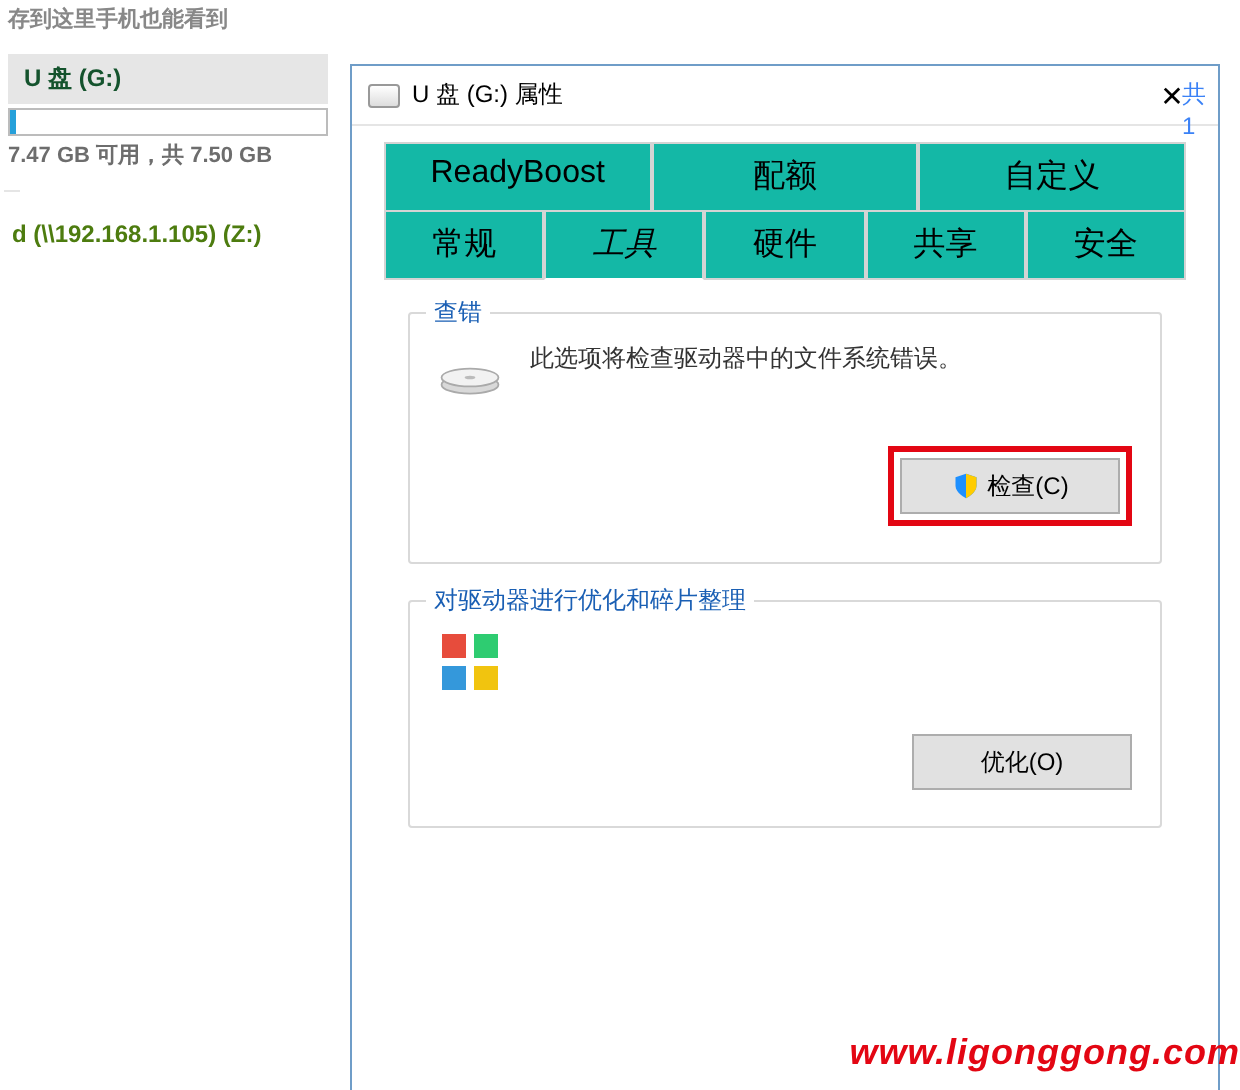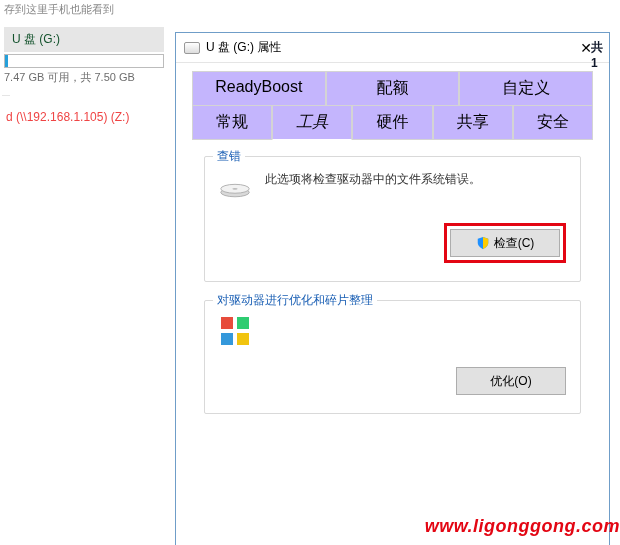--- a/index.html
+++ b/index.html
@@ -1,34 +1,34 @@
 <!DOCTYPE html>
 <html><head>
 <meta charset="utf-8">
 <style>
   * { box-sizing: border-box; margin: 0; padding: 0; font-family: "Microsoft YaHei", "Segoe UI", sans-serif; }
   body { background: #fff; width: 620px; height: 545px; overflow: hidden; position: relative; }
 
-  .left-panel { position: absolute; left: 0; top: 0; width: 175px; height: 545px; background: #fff; font-size: 12px; }
+  .left-panel { position: absolute; left: 0; top: 0; width: 175px; height: 545px; background: #fff; font-size: 12px; font-weight: bold; }
   .hint-text { color: #888; padding: 2px 4px; font-size: 11px; }
   .drive-item { margin: 8px 4px; }
   .drive-label { background: #e6e6e6; padding: 4px 8px; display: block; color: #14532d; width: 160px; }
   .drive-meter { width: 160px; height: 14px; border: 1px solid #bcbcbc; margin-top: 2px; background: #fff; position: relative; }
   .drive-fill { position: absolute; left: 0; top: 0; bottom: 0; background: #26a0da; }
   .drive-subtext { color: #6d6d6d; font-size: 11px; margin-top: 2px; }
   .left-divider { border-top: 1px solid #e5e5e5; margin: 10px 0 10px 2px; width: 8px; }
-  .network-drive { padding: 4px 6px; color: #ef4444; }
+  .network-drive { padding: 4px 6px; color: #4d7c0f; }
 
   .dialog { position: absolute; left: 175px; top: 0; width: 435px; height: 540px; border: 1px solid #6f9dc8; background: #fff; margin-top: 32px; }
   .titlebar { height: 30px; display: flex; align-items: center; justify-content: space-between; padding: 0 0 0 8px; font-size: 12px; border-bottom: 1px solid #e5e5e5; }
   .titlebar .ttl { display: flex; align-items: center; gap: 6px; }
   .drive-icon { width: 16px; height: 12px; border: 1px solid #999; border-radius: 2px; background: linear-gradient(#fff,#ddd); display: inline-block; }
   .close-btn { width: 46px; height: 30px; display: flex; align-items: center; justify-content: center; font-size: 14px; color: #000; }
   .tabrow { display: flex; width: 100%; }
-  .tab { flex: 1; text-align: center; padding: 6px 0; border: 1px solid #d4d4d4; border-bottom: 1px solid #d4d4d4; background: #c4b5fd; cursor: pointer; }
+  .tab { flex: 1; text-align: center; padding: 6px 0; border: 1px solid #d4d4d4; border-bottom: 1px solid #d4d4d4; background: #14b8a6; cursor: pointer; }
   .tab.active { border-bottom: 1px solid #fff; position: relative; z-index: 2; font-style: italic; }
   .tabrows { padding: 8px 16px 0 16px; }
   .tabrow.top .tab { flex: 1; }
   .tabrow.bottom { margin-top: -1px; }
 
   .tab-content { padding: 16px 28px; }
 
   .group { border: 1px solid #d9d9d9; border-radius: 2px; padding: 14px 14px 18px 14px; margin-bottom: 18px; position: relative; }
   .group-title { position: absolute; top: -9px; left: 8px; background: #fff; padding: 0 4px; font-size: 12px; color: #1a5fb4; }
   .group-body { display: flex; gap: 14px; font-size: 12px; color: #333; }
@@ -40,21 +40,21 @@
 
   .highlight-box { border: 3px solid #e30613; padding: 3px; display: inline-block; }
 
   .shield-icon { width: 14px; height: 14px; }
 
   .disk-svg { width: 36px; height: 24px; }
   .defrag-svg { width: 32px; height: 32px; }
 
   .watermark { position: absolute; right: 0; bottom: 8px; font-style: italic; font-weight: bold; font-size: 18px; color: #e30613; letter-spacing: 0.5px; }
 
-  .outside-char { position: absolute; right: -2px; top: 6px; width: 20px; font-size: 12px; color: #0f172a; overflow: hidden; font-weight: bold; }
+  .outside-char { position: absolute; right: -2px; top: 6px; width: 20px; font-size: 12px; color: #3b82f6; overflow: hidden; }
 </style>
 </head>
 <body>
 
 <div class="left-panel">
   <div class="hint-text">存到这里手机也能看到</div>
 
   <div class="drive-item">
     <span class="drive-label">U 盘 (G:)</span>
     <div class="drive-meter">

